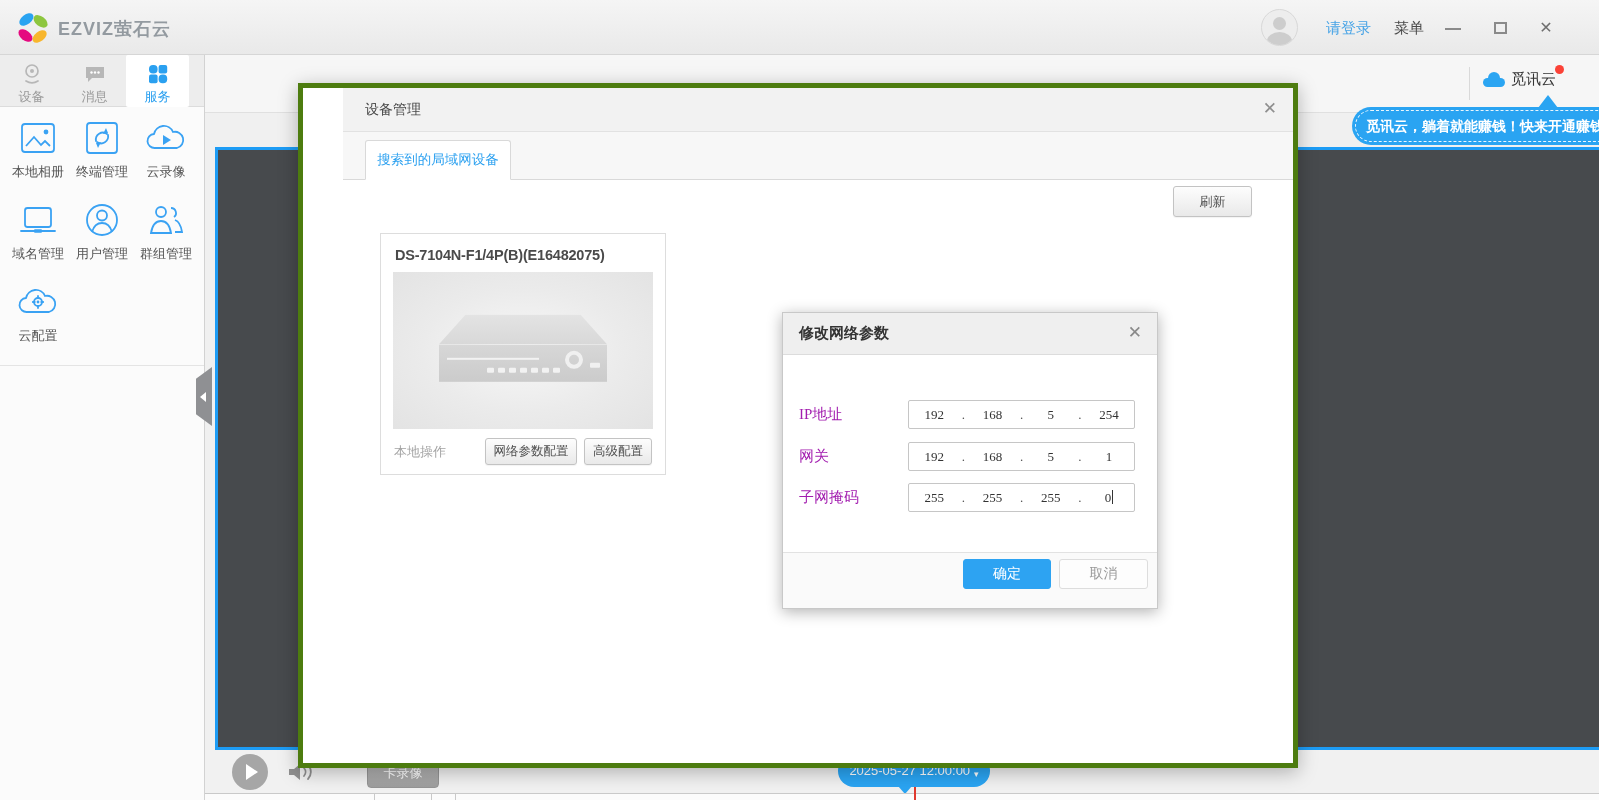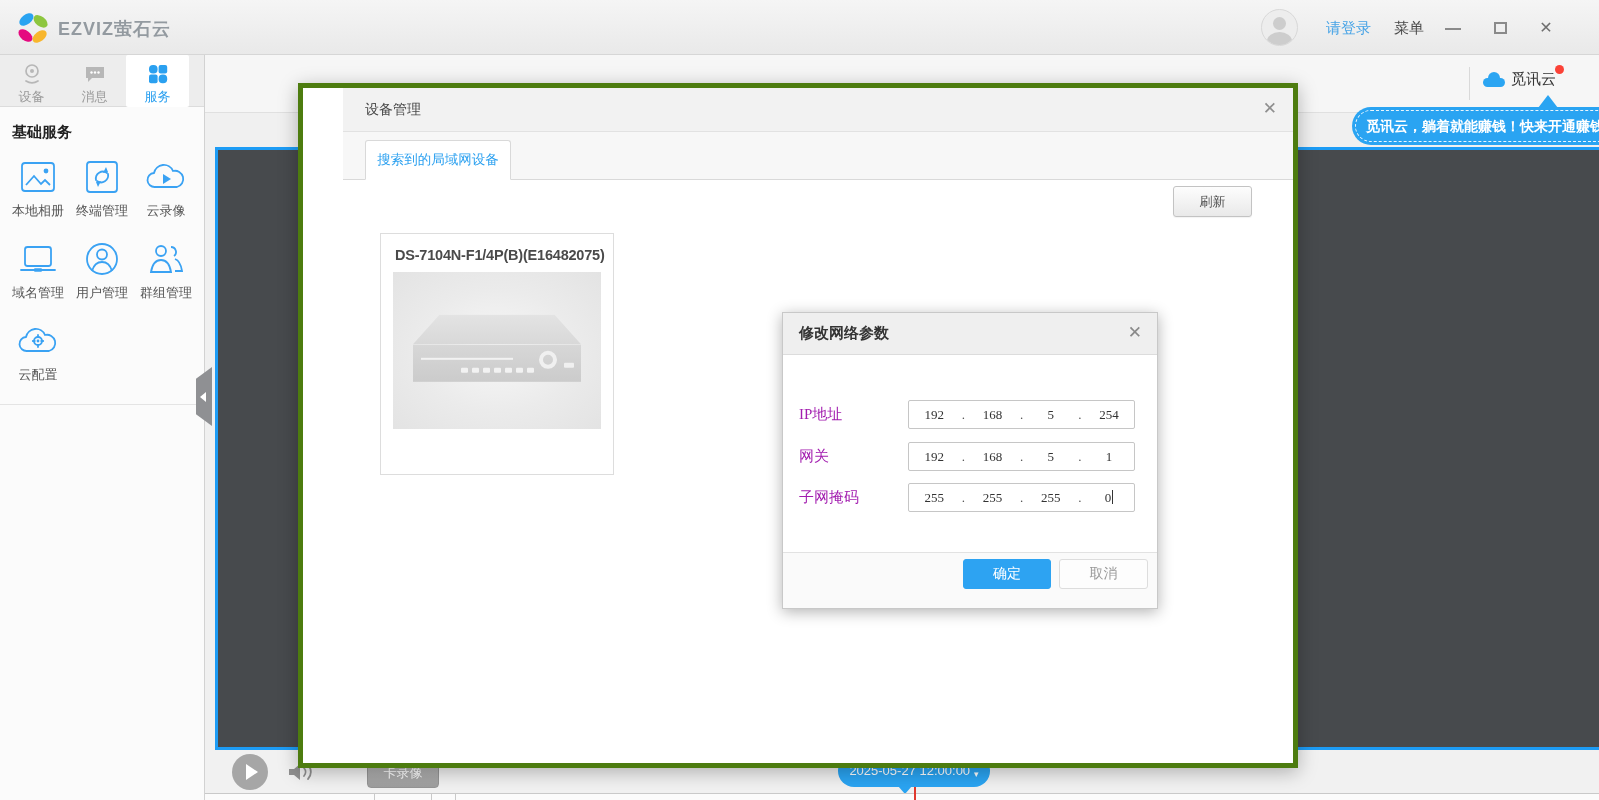--- a/index.html
+++ b/index.html
@@ -94,21 +94,21 @@
   .dlg-tabs { position:relative; height:48px; background:#f7f7f7; border-bottom:1px solid #d9d9d9; }
   .dlg-tab { position:absolute; left:22px; bottom:-1px; width:146px; height:40px; background:#fff;
     border:1px solid #d9d9d9; border-bottom:1px solid #fff; border-radius:3px 3px 0 0;
     font-size:13.5px; color:#2aa0f0; text-align:center; line-height:38px; cursor:pointer; }
   .dlg-body { position:relative; height:590px; }
   .btn { background:linear-gradient(#fdfdfd,#e9e9e9); border:1px solid #c3c3c3; border-radius:3px;
     color:#4f4f4f; text-align:center; cursor:pointer; box-shadow:0 1px 1px rgba(0,0,0,.05); }
   .refresh-btn { position:absolute; right:41px; top:6px; width:79px; height:31px; font-size:13px; line-height:29px; }
 
   
-  .card { position:absolute; left:37px; top:53px; width:234px; height:242px; border:1px solid #ddd; background:#fff; }
+  .card { position:absolute; left:37px; top:53px; width:286px; height:242px; border:1px solid #ddd; background:#fff; }
   .card-name { padding:13px 14px 9px; font-size:14.5px; font-weight:bold; color:#4a4a4a; white-space:nowrap; letter-spacing:-.2px; }
   .card-img { position:relative; margin:0 12px; height:157px;
     background:radial-gradient(ellipse at center,#f8f8f8 0%,#ebebeb 55%,#e3e3e3 100%); }
   .nvr { position:absolute; left:50%; top:50%; transform:translate(-50%,-54%); }
   .nvr-top { width:168px; height:30px; background:linear-gradient(#e3e3e3,#d8d8d8);
     clip-path:polygon(16% 0,84% 0,100% 100%,0 100%); }
   .nvr-front { position:relative; width:168px; height:37px; background:linear-gradient(#d7d7d7,#cbcbcb); }
   .nvr-front .line { position:absolute; left:8px; top:13px; width:92px; height:2px; background:#f2f2f2; }
   .nvr-front .dots { position:absolute; left:48px; top:23px; display:flex; gap:4px; }
   .nvr-front .dots s { width:7px; height:5px; background:#f2f2f2; border-radius:1px; }
@@ -200,21 +200,20 @@
             <rect x="3" y="3" width="8.6" height="8.6" rx="4"></rect>
             <rect x="12.6" y="3" width="8.6" height="8.6" rx="2"></rect>
             <rect x="3" y="12.6" width="8.6" height="8.6" rx="2"></rect>
             <rect x="12.6" y="12.6" width="8.6" height="8.6" rx="4"></rect>
           </svg>
         </div>
         <div class="lbl">服务</div>
       </div>
     </div>
 
-    <div class="side-heading">基础服务</div>
 
     <div class="svc-grid">
       <div class="svc-item">
         <div class="glyph">
           <svg class="icn" width="40" height="36" viewBox="0 0 40 36" fill="none" stroke="#3aa2f3" stroke-width="1.8">
             <rect x="4" y="4" width="32" height="28" rx="3"></rect>
             <path d="M8 26l8-9 7 8 4-4 5 5"></path>
               <circle cx="28" cy="12" r="2.4" fill="#3aa2f3" stroke="none"></circle>
           </svg>
         </div>
@@ -359,20 +358,25 @@
                   <s></s>
                   <s></s>
                   <s></s>
                   <s></s>
                 </span>
               <i class="ring"></i>
                 <i class="dash"></i>
             </div>
           </div>
         </div>
+        <div class="card-foot">
+          <span class="local">本地操作</span>
+          <div class="btn cfg-btn1">网络参数配置</div>
+          <div class="btn cfg-btn2">高级配置</div>
+        </div>
       </div>
 
       <div class="net-dlg">
         <div class="net-header">
           <span class="net-title">修改网络参数</span>
           <span class="net-close">✕</span>
         </div>
         <div class="net-body">
 
           <div class="net-row r0">

